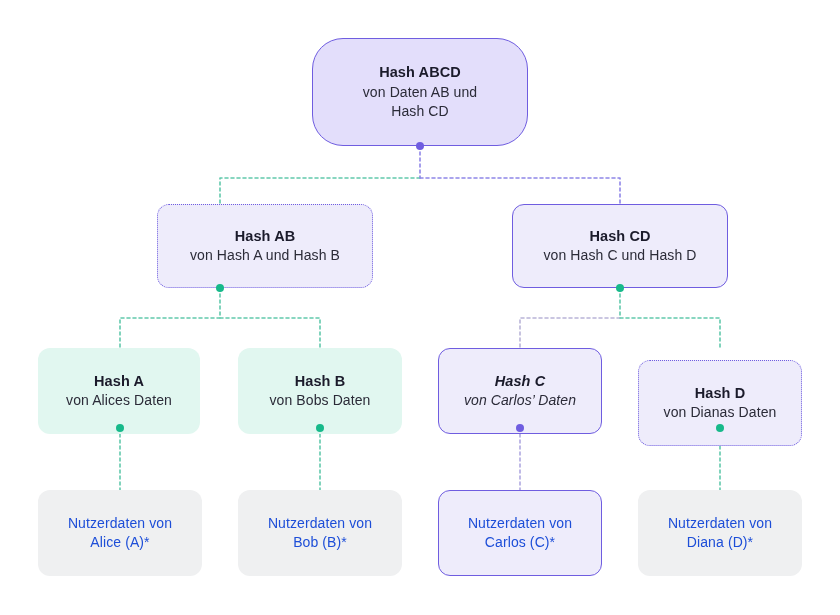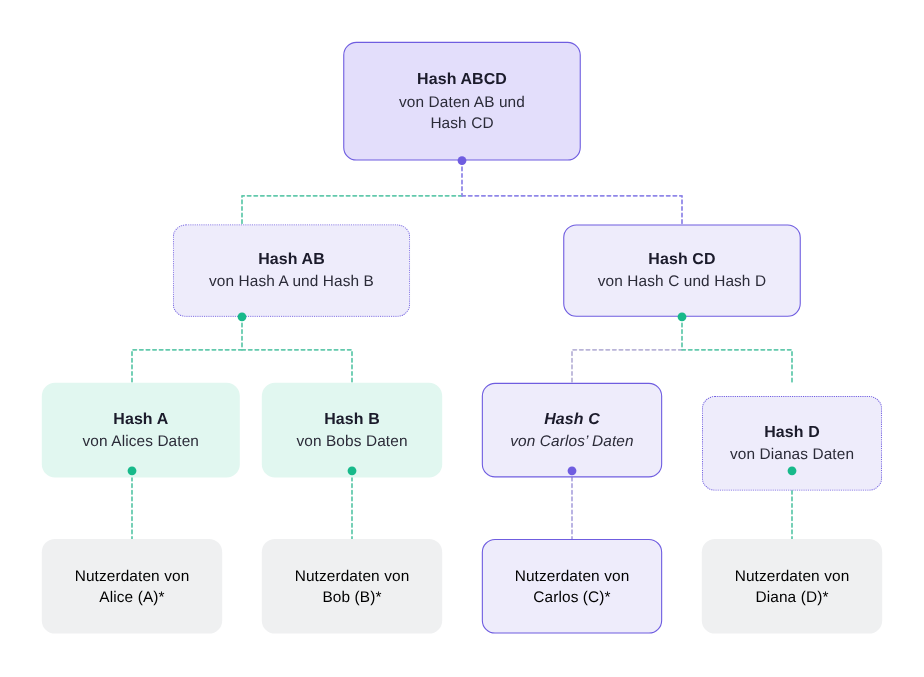--- a/index.html
+++ b/index.html
@@ -46,27 +46,27 @@
     letter-spacing: .1px;
   }
   .node .sub {
     font-size: 14px;
     color: #2b2b38;
     font-weight: normal;
     letter-spacing: .1px;
   }
   .node .plain {
     font-size: 14px;
-    color: #000000;
+    color: #1d4ed8;
     font-weight: normal;
     letter-spacing: .1px;
   }
 
   
-  .fill-lavender { background: #e3deFb; }
+  .fill-lavender { background: #e3deFb; border-radius: 31px; }
   .fill-lavender-pale { background: #eeecfb; }
   .fill-mint { background: #e1f7f0; }
   .fill-gray { background: #eff0f1; }
 
   .bd-solid-purple { border: 1.6px solid #6f5de0; }
   .bd-dotted-purple { border: 1.8px dotted #6f5de0; }
   .bd-none { border: none; }
 
   .dot {
     position: absolute;
@@ -124,21 +124,21 @@
   <div class="node fill-lavender-pale bd-dotted-purple" style="left:112px; top:204px; width:216px; height:84px;margin-left:45px;">
     <div class="title">Hash AB</div>
     <div class="sub">von Hash A und Hash B</div>
   </div>
 
   <div class="node fill-lavender-pale bd-solid-purple" style="left:512px; top:204px; width:216px; height:84px;">
     <div class="title">Hash CD</div>
     <div class="sub">von Hash C und Hash D</div>
   </div>
 
-  <div class="node fill-mint bd-none" style="left:38px; top:348px; width:180px; height:86px;">
+  <div class="node fill-mint bd-none" style="left:38px; top:348px; width:162px; height:86px;">
     <div class="title">Hash A</div>
     <div class="sub">von Alices Daten</div>
   </div>
 
   <div class="node fill-mint bd-none" style="left:238px; top:348px; width:164px; height:86px;">
     <div class="title">Hash B</div>
     <div class="sub">von Bobs Daten</div>
   </div>
 
   <div class="node fill-lavender-pale bd-solid-purple" style="left:438px; top:348px; width:164px; height:86px;font-style:italic;">

